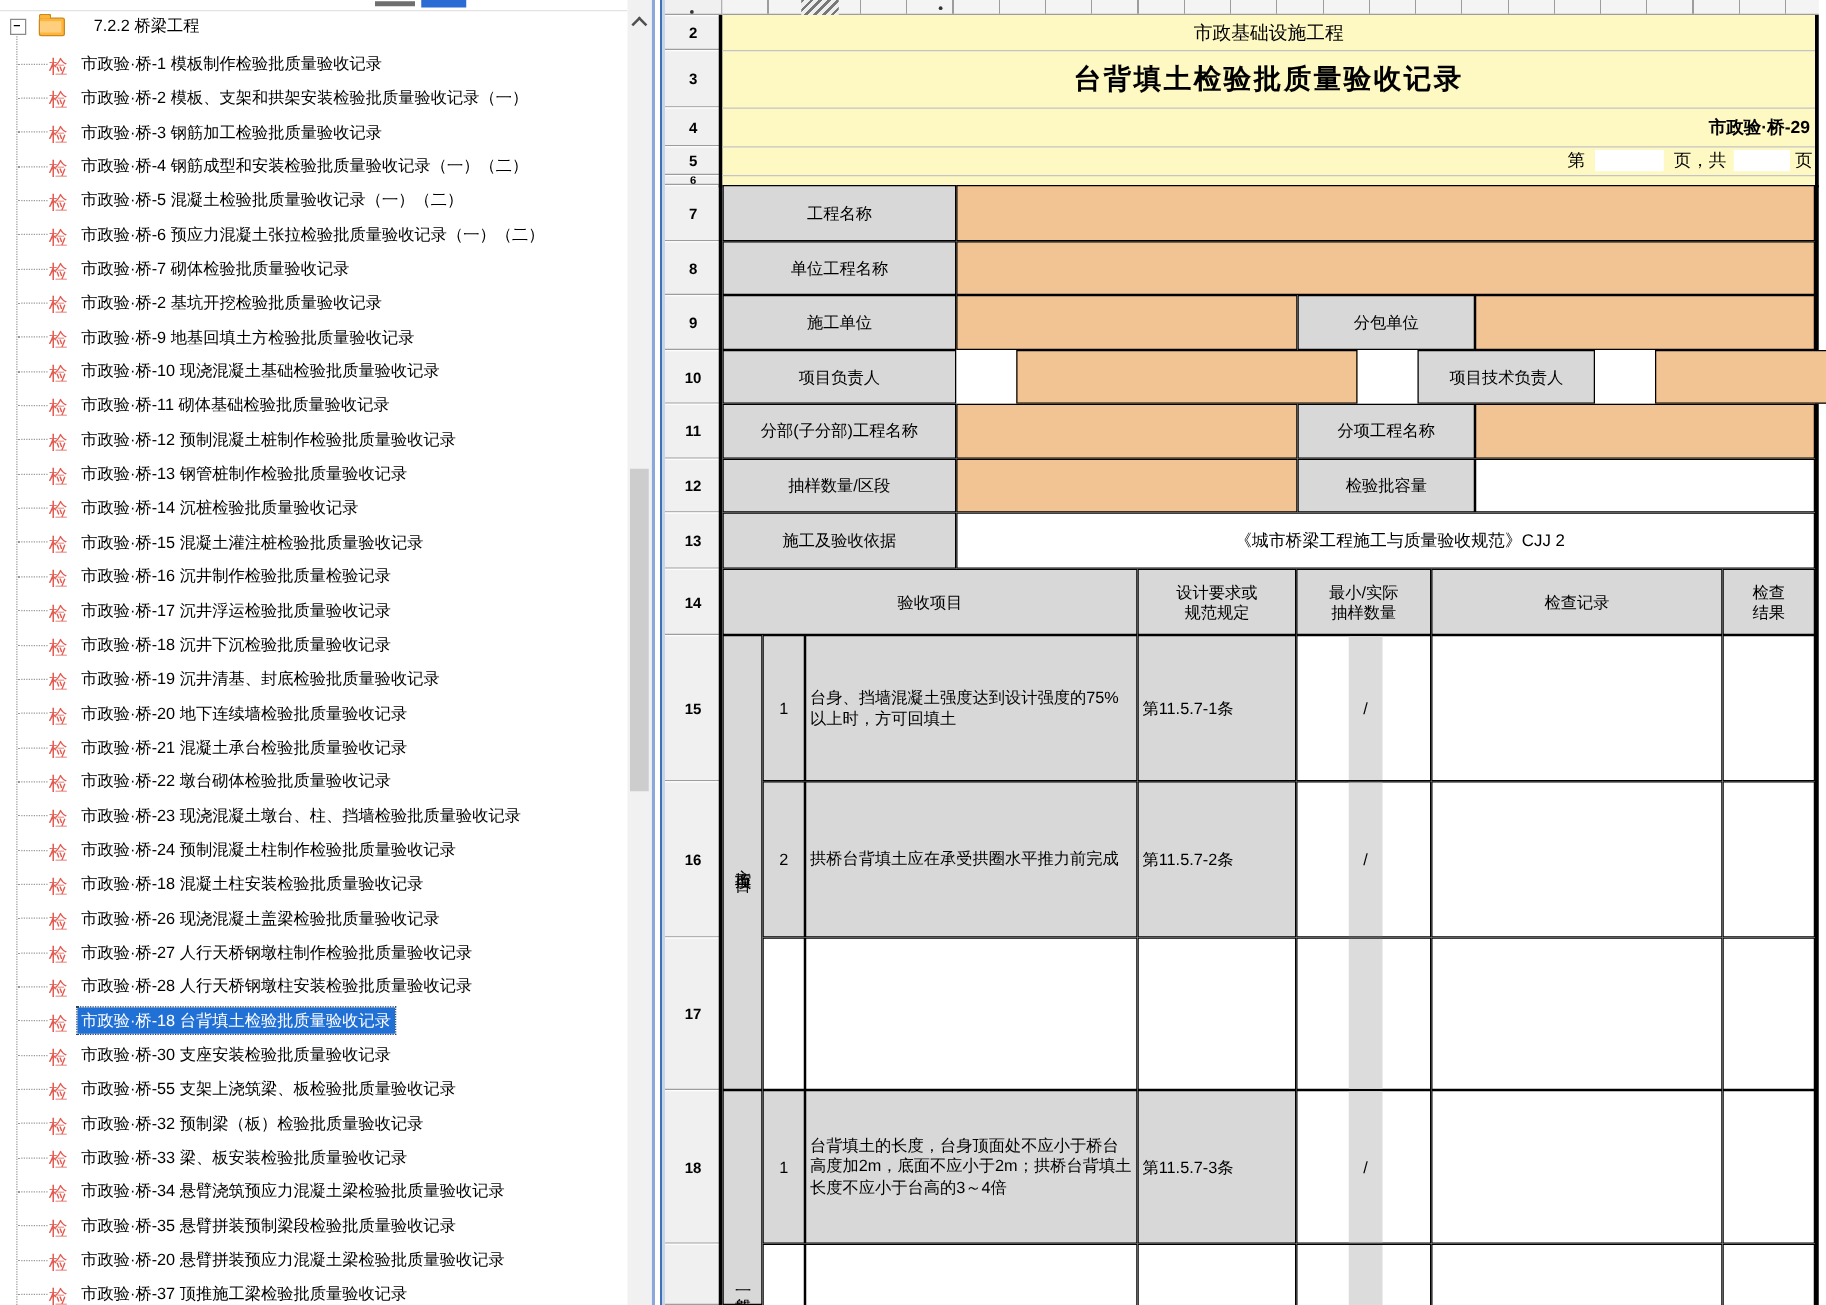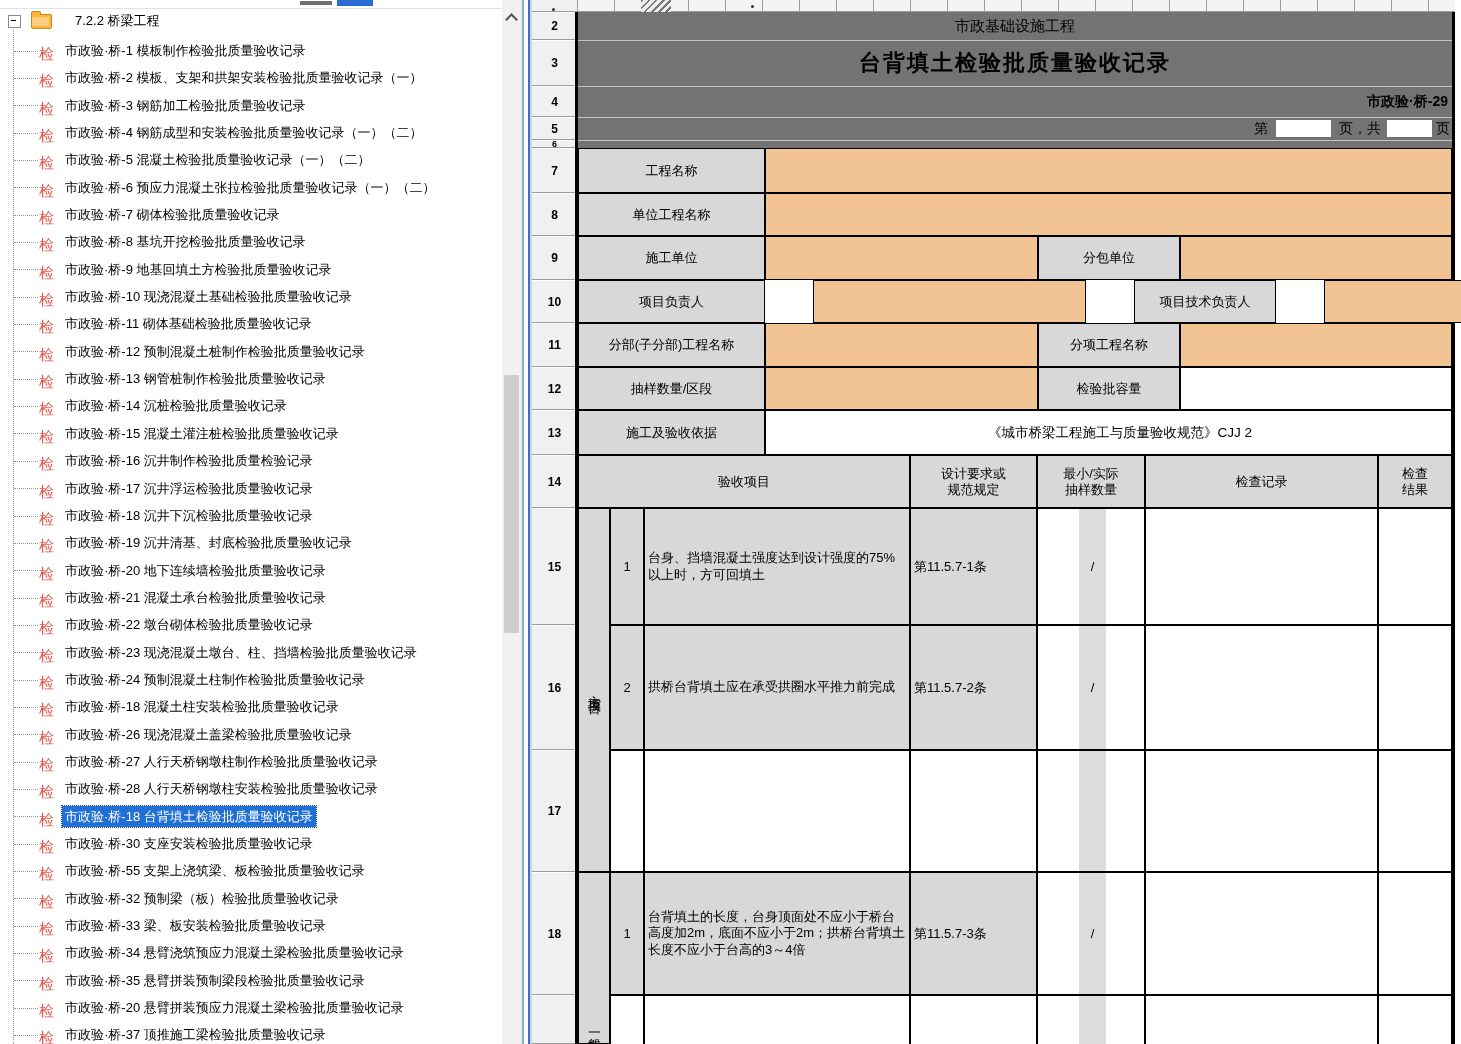--- a/index.html
+++ b/index.html
@@ -36,21 +36,21 @@
   .corner{position:absolute;left:0;top:0;width:46px;height:12px;background:#f0f0f0;border-right:1px solid #9d9d9d;border-bottom:1px solid #9d9d9d;box-sizing:border-box;}
   .col-strip{position:absolute;left:46px;top:0;width:877px;height:12px;background:#f4f4f4;border-bottom:1px solid #9d9d9d;box-sizing:border-box;
     background-image:repeating-linear-gradient(to right,transparent 0 36px,#9d9d9d 36px 37px);}
   .hatch{position:absolute;left:63px;top:0;width:30px;height:12px;background:repeating-linear-gradient(135deg,#777 0 2px,#eee 2px 5px);}
   .dot{position:absolute;width:3px;height:3px;background:#333;border-radius:50%;}
   .gutter{position:absolute;left:0;top:12px;width:46px;}
   .gcell{box-sizing:border-box;background:#f0f0f0;border-right:1px solid #9d9d9d;border-bottom:1px solid #9d9d9d;border-top:1px solid #fdfdfd;
     font-weight:bold;font-size:12px;display:flex;align-items:center;justify-content:center;overflow:hidden;}
   .vborder-left{position:absolute;left:43px;top:12px;width:3px;height:1032px;background:#000;}
   .vborder-right{position:absolute;left:920px;top:12px;width:3px;height:1032px;background:#000;}
-  .form-top{position:absolute;left:46px;top:12px;width:874px;height:136px;background:#737373;}
+  .form-top{position:absolute;left:46px;top:12px;width:874px;height:136px;background:#fef9c3;}
   .ft-line{position:absolute;left:0;width:874px;height:1px;background:#c4c4c4;}
   .ft-row2{position:absolute;left:0;top:0;width:874px;height:28px;display:flex;align-items:center;justify-content:center;font-size:15px;}
   .ft-row3{position:absolute;left:0;top:28px;width:874px;height:46px;display:flex;align-items:center;justify-content:center;font-size:22px;font-weight:bold;letter-spacing:2px;}
   .ft-row4{position:absolute;left:0;top:74px;width:870px;height:31px;display:flex;align-items:center;justify-content:flex-end;font-size:14px;font-weight:bold;padding-right:4px;}
   .ft-row5{position:absolute;left:0;top:105px;width:872px;height:23px;display:flex;align-items:center;justify-content:flex-end;font-size:14px;}
   .page-box{width:55px;height:17px;background:#fff;margin:0 8px;}
   .page-box.small{width:45px;margin:0 4px 0 6px;}
   .thick-top{position:absolute;left:43px;top:148px;width:880px;height:2px;background:#000;}
   .frow{position:absolute;left:46px;display:flex;box-sizing:border-box;}
   .cell{box-sizing:border-box;border:1px solid #000;display:flex;align-items:center;justify-content:center;overflow:hidden;}
@@ -116,21 +116,21 @@
       <div class="tree-item">
       <span class="jian-icon">检</span>
       <span class="tree-label">市政验·桥-6 预应力混凝土张拉检验批质量验收记录（一）（二）</span>
     </div>
       <div class="tree-item">
       <span class="jian-icon">检</span>
       <span class="tree-label">市政验·桥-7 砌体检验批质量验收记录</span>
     </div>
       <div class="tree-item">
       <span class="jian-icon">检</span>
-      <span class="tree-label">市政验·桥-8 基坑开挖检验批质量验收记录</span>
+      <span class="tree-label">市政验·桥-2 基坑开挖检验批质量验收记录</span>
     </div>
       <div class="tree-item">
       <span class="jian-icon">检</span>
       <span class="tree-label">市政验·桥-9 地基回填土方检验批质量验收记录</span>
     </div>
       <div class="tree-item">
       <span class="jian-icon">检</span>
       <span class="tree-label">市政验·桥-10 现浇混凝土基础检验批质量验收记录</span>
     </div>
       <div class="tree-item">

